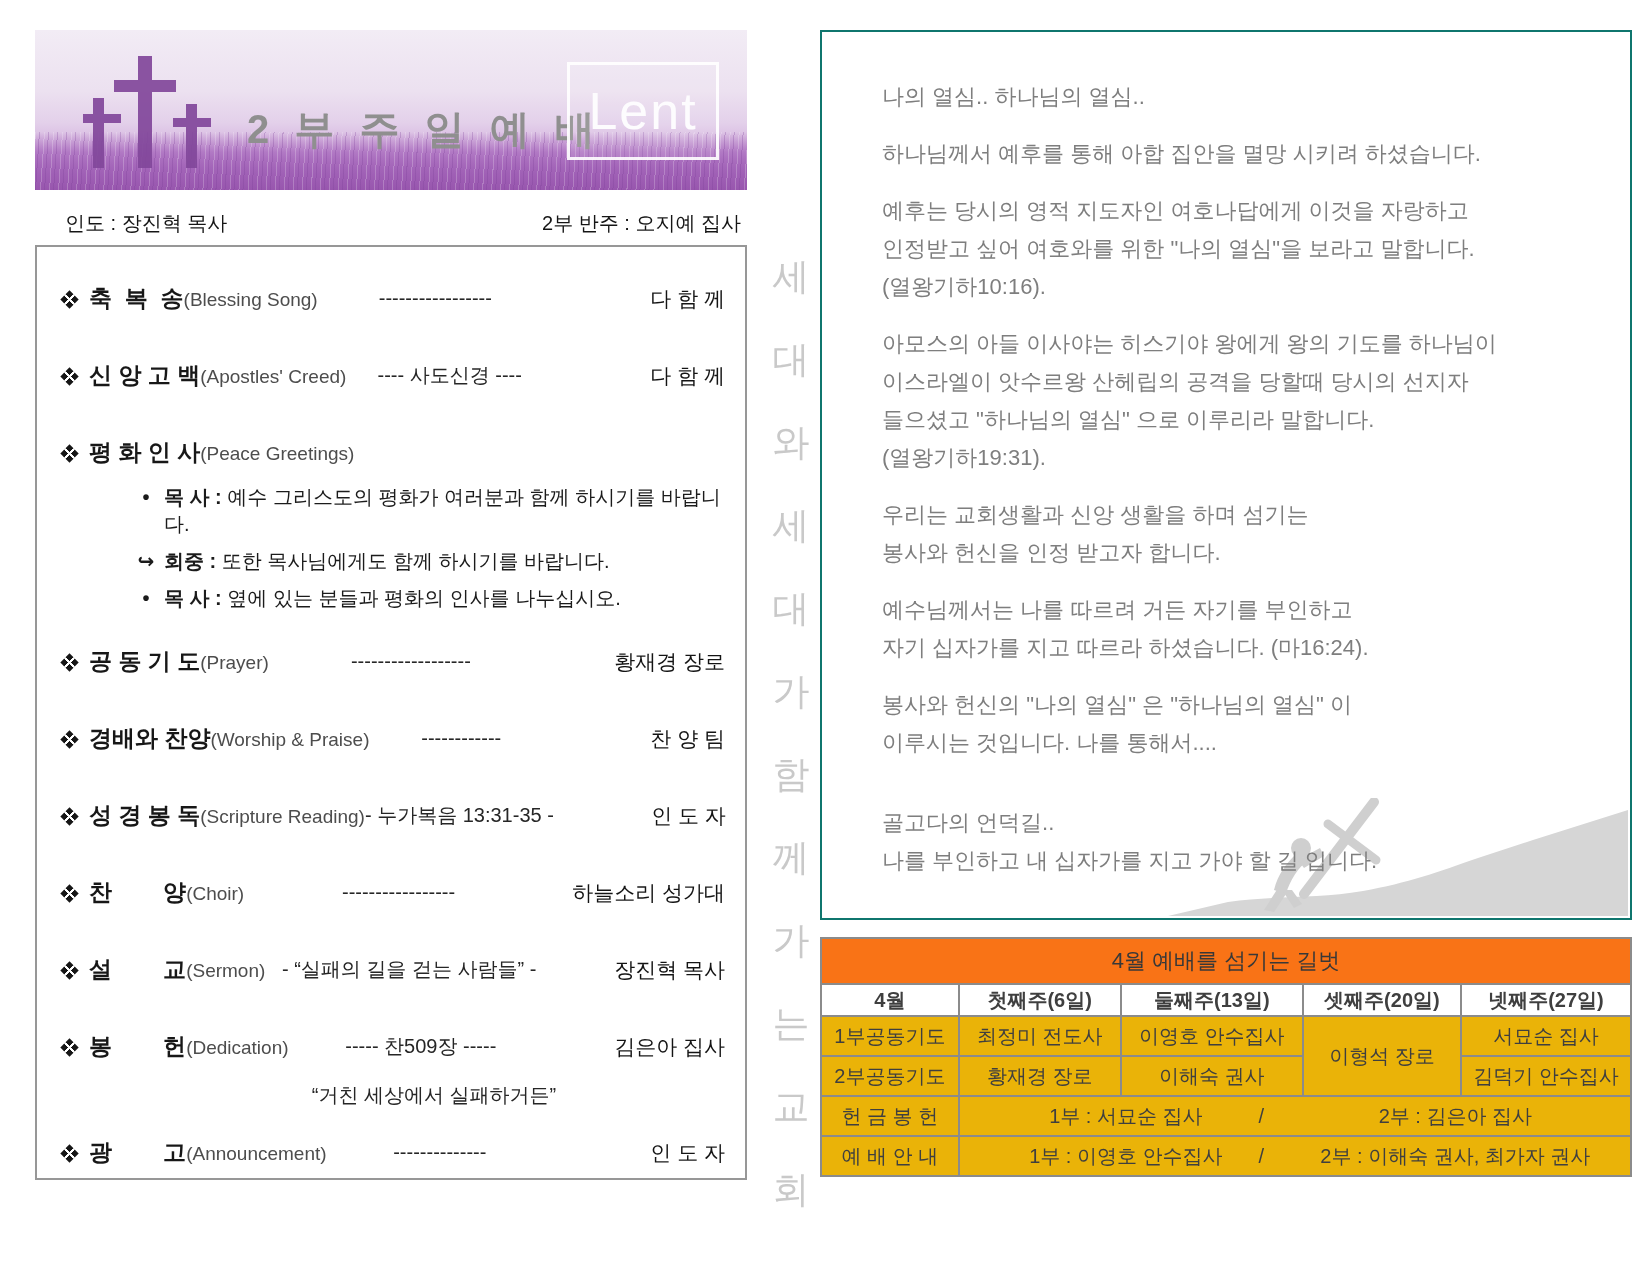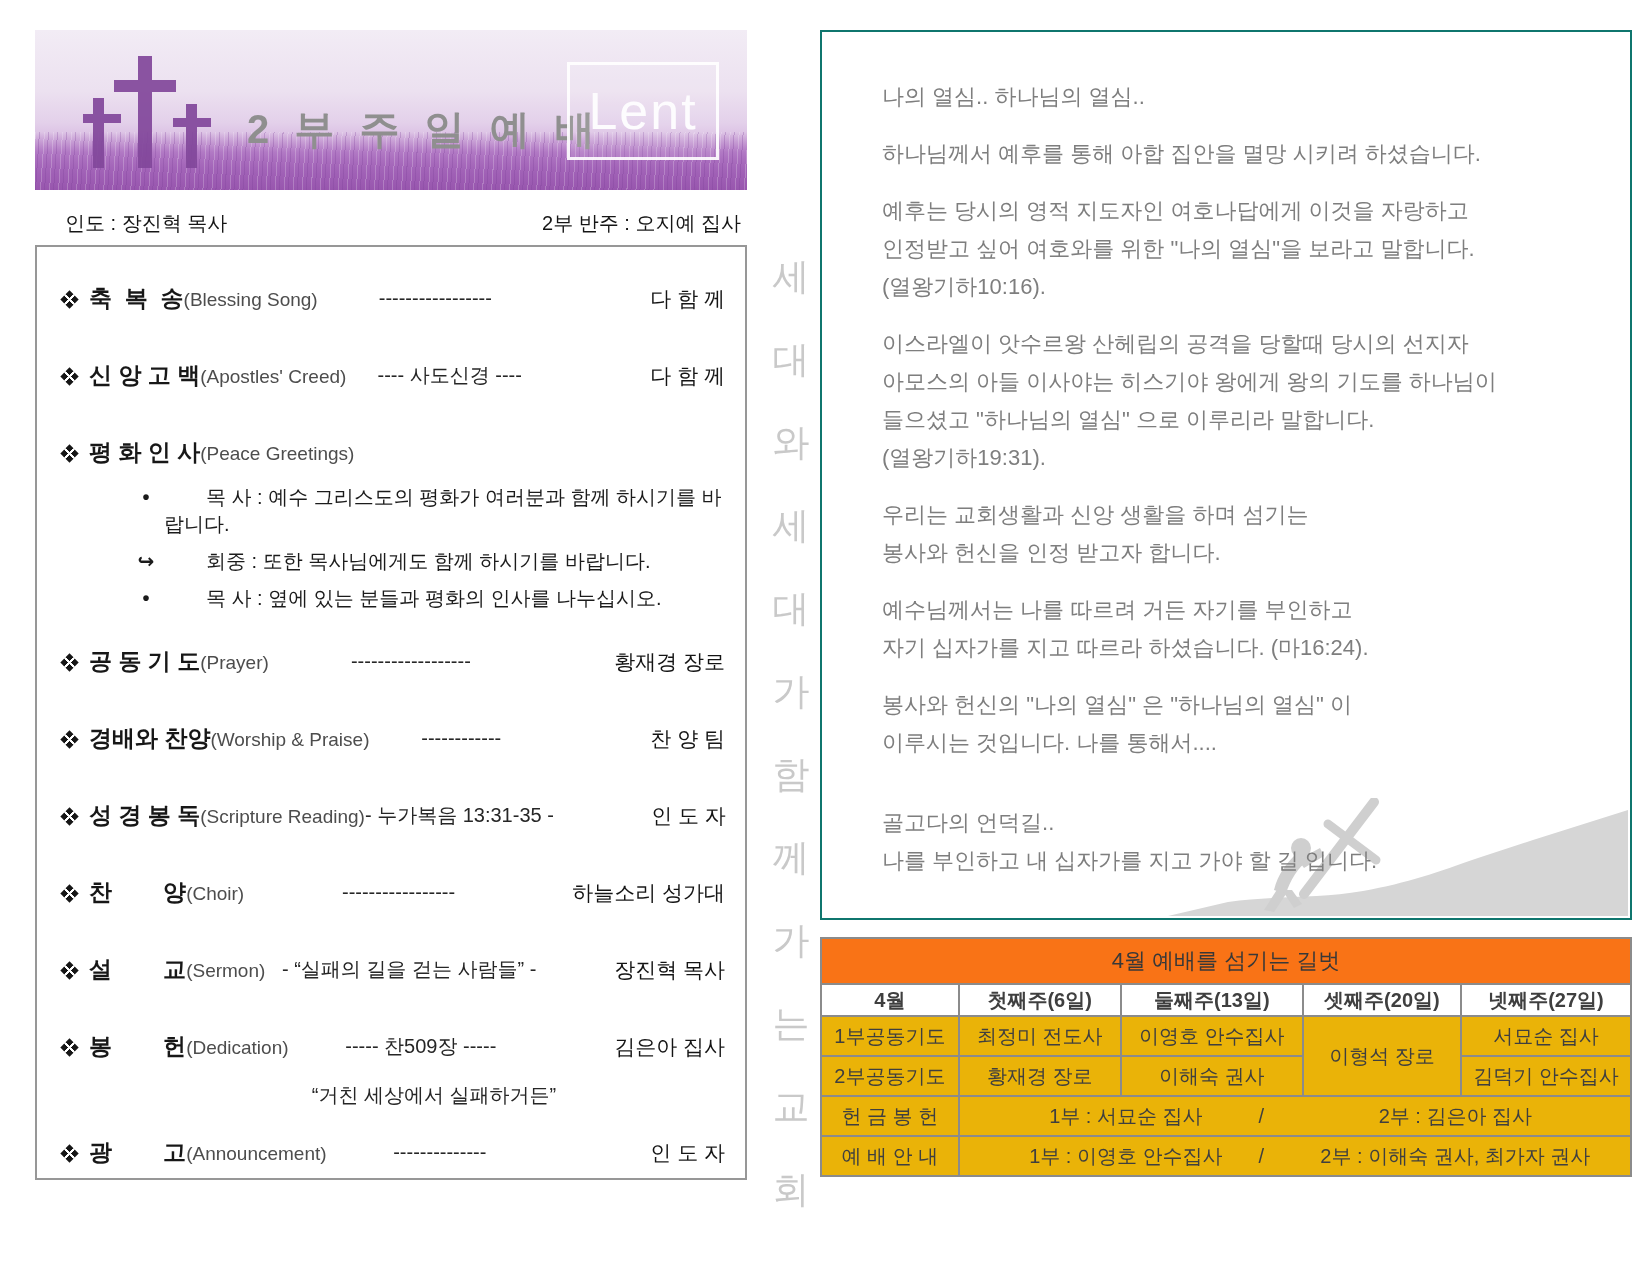--- a/index.html
+++ b/index.html
@@ -50,21 +50,21 @@
       linear-gradient(var(--bc,#161616),var(--bc,#161616));
   }
   .title-wrap{white-space:pre;}
   .t-ko{font-size:23px;font-weight:700;color:#171717;}
   .t-en{font-size:19px;font-weight:400;color:#4d4d4d;}
   .mid{font-size:20px;color:#262626;text-align:center;white-space:pre;}
   .who{font-size:21px;color:#141414;text-align:right;white-space:pre;}
   .greets{margin:0 0 34px 74px;}
   .greet{display:flex;gap:9px;font-size:20px;color:#1b1b1b;margin-bottom:10px;align-items:baseline;}
   .greet .mark{font-weight:700;min-width:18px;text-align:center;}
-  .greet .role{font-weight:400;white-space:pre;margin-left:42px;}
+  .greet .role{font-weight:700;white-space:pre;}
   .note-row{text-align:center;font-size:20px;color:#262626;margin:0 150px 28px 230px;}
   
   .motto{
     position:absolute;left:762px;top:252px;width:58px;
     display:flex;flex-direction:column;gap:33px;align-items:center;
     font-size:37px;color:#c9c9c9;
   }
   
   .dev-box{
     position:absolute;left:820px;top:30px;width:812px;height:890px;box-sizing:border-box;
@@ -231,22 +231,22 @@
       </div>
     <div class="par">
         <div class="ln">하나님께서 예후를 통해 아합 집안을 멸망 시키려 하셨습니다.</div>
       </div>
     <div class="par">
       <div class="ln">예후는 당시의 영적 지도자인 여호나답에게 이것을 자랑하고</div>
       <div class="ln">인정받고 싶어 여호와를 위한 "나의 열심"을 보라고 말합니다.</div>
       <div class="ln">(열왕기하10:16).</div>
     </div>
     <div class="par">
+      <div class="ln">아모스의 아들 이사야는 히스기야 왕에게 왕의 기도를 하나님이</div>
       <div class="ln">이스라엘이 앗수르왕 산헤립의 공격을 당할때 당시의 선지자</div>
-      <div class="ln">아모스의 아들 이사야는 히스기야 왕에게 왕의 기도를 하나님이</div>
       <div class="ln">들으셨고 "하나님의 열심" 으로 이루리라 말합니다.</div>
       <div class="ln">(열왕기하19:31).</div>
     </div>
     <div class="par">
       <div class="ln">우리는 교회생활과 신앙 생활을 하며 섬기는</div>
       <div class="ln">봉사와 헌신을 인정 받고자 합니다.</div>
     </div>
     <div class="par">
       <div class="ln">예수님께서는 나를 따르려 거든 자기를 부인하고</div>
       <div class="ln">자기 십자가를 지고 따르라 하셨습니다. (마16:24).</div>

